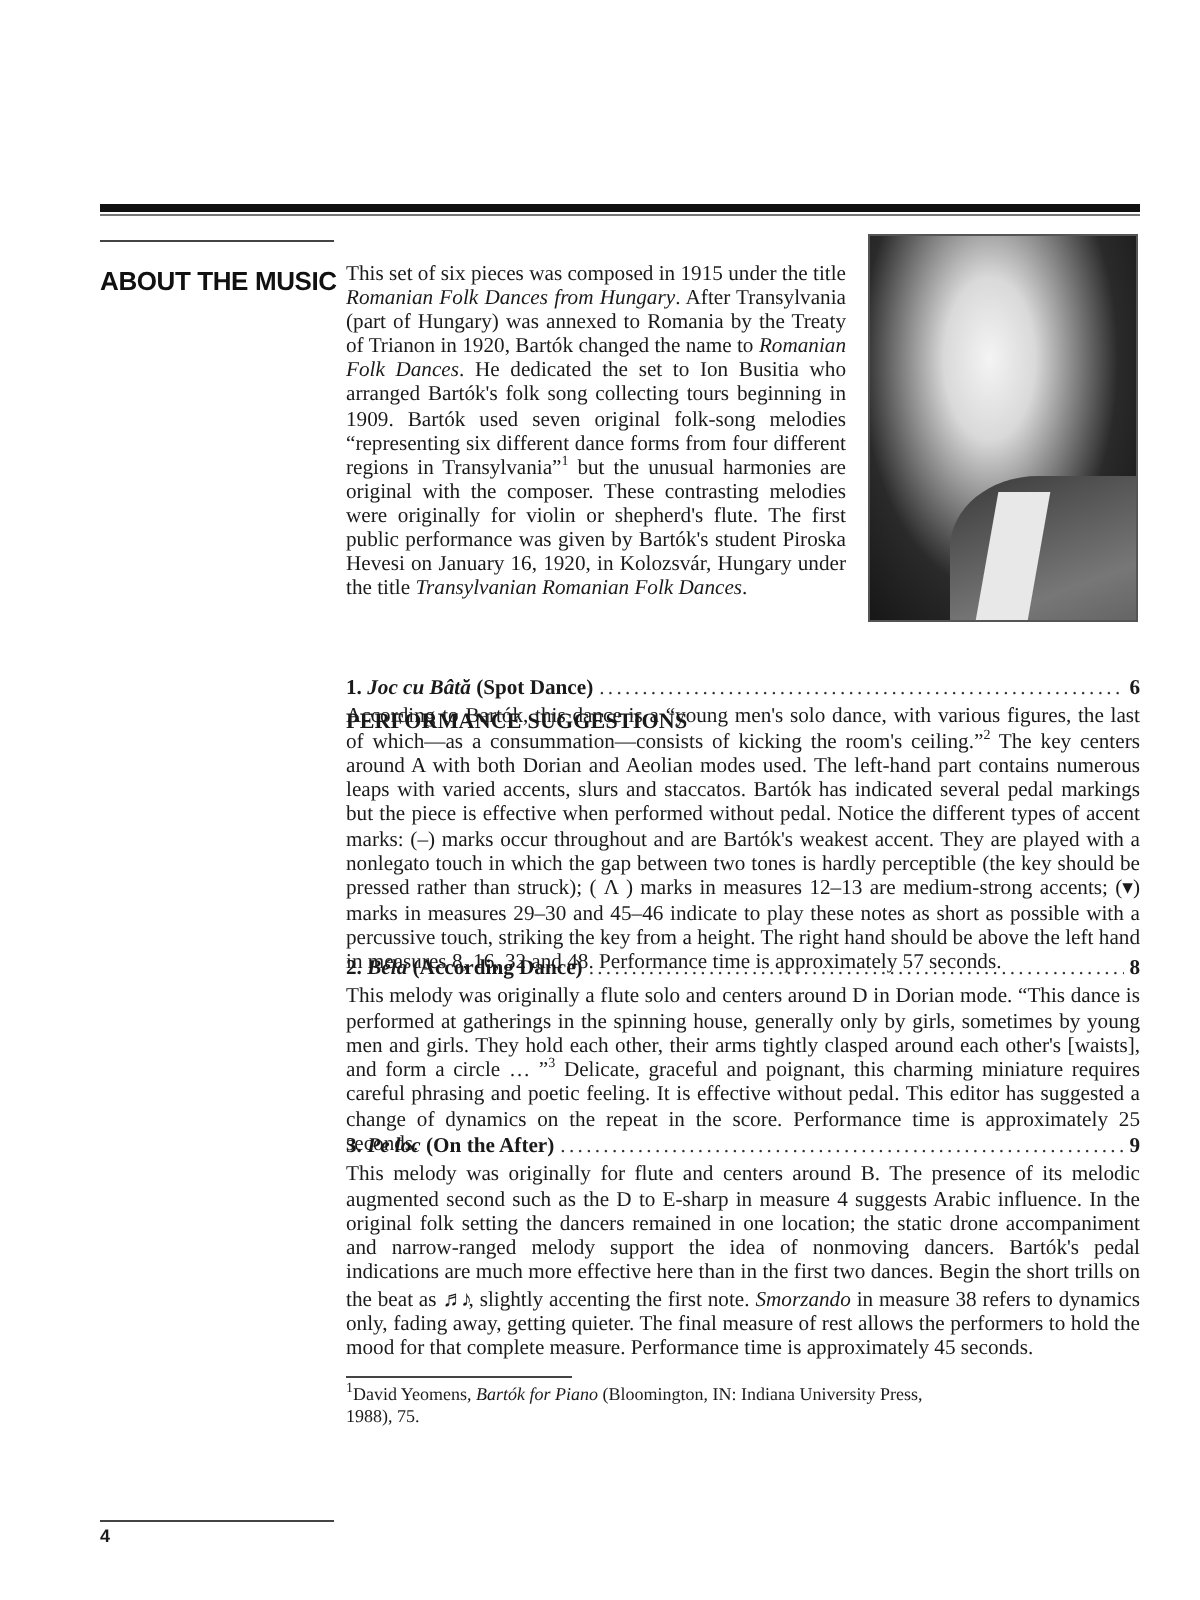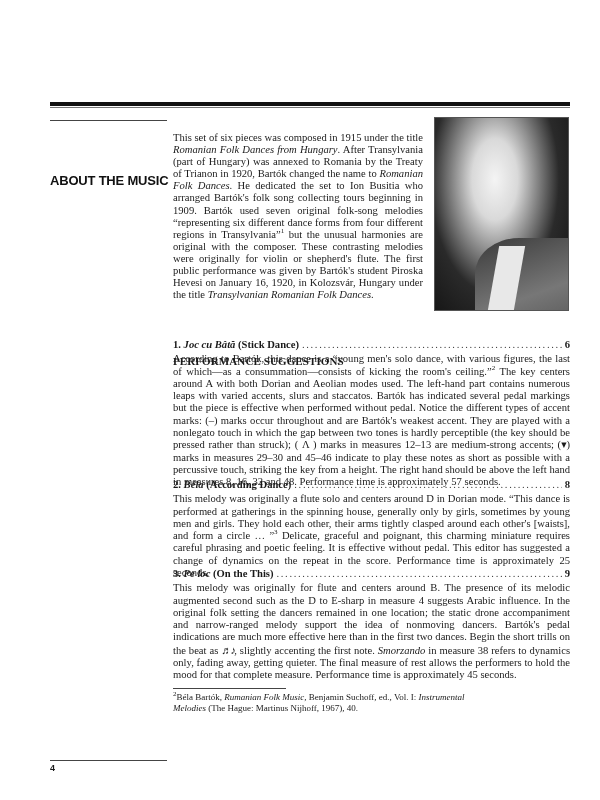--- a/index.html
+++ b/index.html
@@ -3,21 +3,21 @@
 <meta charset="utf-8">
 <style>
   html, body { margin:0; padding:0; background:#ffffff; }
   body { width:600px; height:800px; position:relative; overflow:hidden;
          font-family:"Liberation Serif", "DejaVu Serif", serif; color:#1a1a1a; }
   .top-rule { position:absolute; left:50px; top:102px; width:520px; height:4px; background:#111; }
   .top-rule-thin { position:absolute; left:50px; top:107px; width:520px; height:1px; background:#777; }
   .side-rule { position:absolute; left:50px; top:120px; width:117px; height:1px; background:#444; }
   .section-heading { position:absolute; left:50px; top:133px; width:130px;
          font-family:"Liberation Sans", "DejaVu Sans", sans-serif; font-weight:bold;
-         font-size:13px; letter-spacing:-0.2px; color:#111; white-space:nowrap;margin-top:40px; }
+         font-size:13px; letter-spacing:-0.2px; color:#111; white-space:nowrap; }
   .intro { position:absolute; left:173px; top:132px; width:250px;
          font-size:10.6px; line-height:12.1px; text-align:justify; }
   .photo { position:absolute; left:434px; top:117px; width:135px; height:194px;
          background: radial-gradient(ellipse at 45% 32%, #f4f4f4 0%, #d9d9d9 22%, #8a8a8a 40%, #2a2a2a 62%, #111 100%);
          border:1px solid #555; box-sizing:border-box; overflow:hidden; }
   .photo .jacket { position:absolute; left:40px; top:120px; width:110px; height:90px;
          background:linear-gradient(160deg,#3a3a3a,#777 60%,#555); border-radius:40% 0 0 0; }
   .photo .collar { position:absolute; left:58px; top:128px; width:26px; height:70px; background:#e8e8e8;
          transform:skewX(-10deg); }
   .perf-heading { position:absolute; left:173px; top:319px;
@@ -53,21 +53,21 @@
 
 <div class="photo" title="Portrait photograph of Béla Bartók">
   <div class="jacket"></div>
   <div class="collar"></div>
 </div>
 
 <div class="perf-heading">PERFORMANCE SUGGESTIONS</div>
 
 <div class="piece" style="top:339px;">
   <div class="piece-title">
-    <span>1.</span>&nbsp;<i>Joc cu Bâtă</i>&nbsp;<span>(Stick Dance)</span>
+    <span>1.</span>&nbsp;<i>Joc cu Bâtă</i>&nbsp;<span>(Spot Dance)</span>
     <span class="dots"></span>
     <span>6</span>
   </div>
   <div class="piece-body">
     <span>According to Bartók, this dance is a “young men's solo dance, with various figures, the last of which—as a consummation—consists of kicking the room's ceiling.”</span><sup>2</sup><span> The key centers around A with both Dorian and Aeolian modes used. The left-hand part contains numerous leaps with varied accents, slurs and staccatos. Bartók has indicated several pedal markings but the piece is effective when performed without pedal. Notice the different types of accent marks: (–) marks occur throughout and are Bartók's weakest accent. They are played with a nonlegato touch in which the gap between two tones is hardly perceptible (the key should be pressed rather than struck); ( Λ ) marks in measures 12–13 are medium-strong accents; (▾) marks in measures 29–30 and 45–46 indicate to play these notes as short as possible with a percussive touch, striking the key from a height. The right hand should be above the left hand in measures 8, 16, 32 and 48. Performance time is approximately 57 seconds.</span>
   </div>
 </div>
 
 <div class="piece" style="top:479px;">
   <div class="piece-title">
@@ -75,30 +75,30 @@
     <span class="dots"></span>
     <span>8</span>
   </div>
   <div class="piece-body">
     <span>This melody was originally a flute solo and centers around D in Dorian mode. “This dance is performed at gatherings in the spinning house, generally only by girls, sometimes by young men and girls. They hold each other, their arms tightly clasped around each other's [waists], and form a circle … ”</span><sup>3</sup><span> Delicate, graceful and poignant, this charming miniature requires careful phrasing and poetic feeling. It is effective without pedal. This editor has suggested a change of dynamics on the repeat in the score. Performance time is approximately 25 seconds.</span>
   </div>
 </div>
 
 <div class="piece" style="top:568px;">
   <div class="piece-title">
-    <span>3.</span>&nbsp;<i>Pe loc</i>&nbsp;<span>(On the This)</span>
+    <span>3.</span>&nbsp;<i>Pe loc</i>&nbsp;<span>(On the After)</span>
     <span class="dots"></span>
     <span>9</span>
   </div>
   <div class="piece-body">
     <span>This melody was originally for flute and centers around B. The presence of its melodic augmented second such as the D to E-sharp in measure 4 suggests Arabic influence. In the original folk setting the dancers remained in one location; the static drone accompaniment and narrow-ranged melody support the idea of nonmoving dancers. Bartók's pedal indications are much more effective here than in the first two dances. Begin the short trills on the beat as </span><span class="music-glyph">♬♪</span><span>, slightly accenting the first note. </span><i>Smorzando</i><span> in measure 38 refers to dynamics only, fading away, getting quieter. The final measure of rest allows the performers to hold the mood for that complete measure. Performance time is approximately 45 seconds.</span>
   </div>
 </div>
 
 <div class="fn-rule"></div>
 <div class="footnotes">
   <div class="footnote">
-    <sup>2</sup><span>Béla Bartók, </span><i>Rumanian Folk Music</i><span>, Benjamin Suchoff, ed., Vol. I: </span><i>Instrumental Melodies</i><span> (The Hague: Martinus Nijhoff, 1967), 40.</span>
+    <sup>1</sup><span>David Yeomens, </span><i>Bartók for Piano</i><span> (Bloomington, IN: Indiana University Press, 1988), 75.</span>
   </div>
 </div>
 
 <div class="bottom-rule"></div>
 <div class="page-number">4</div>
 
 </body></html>

